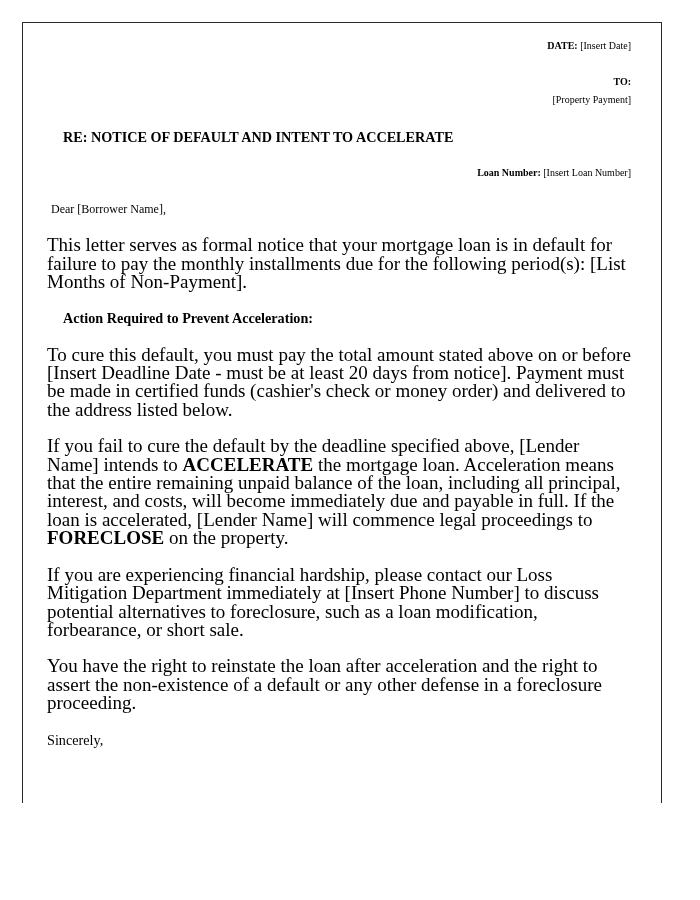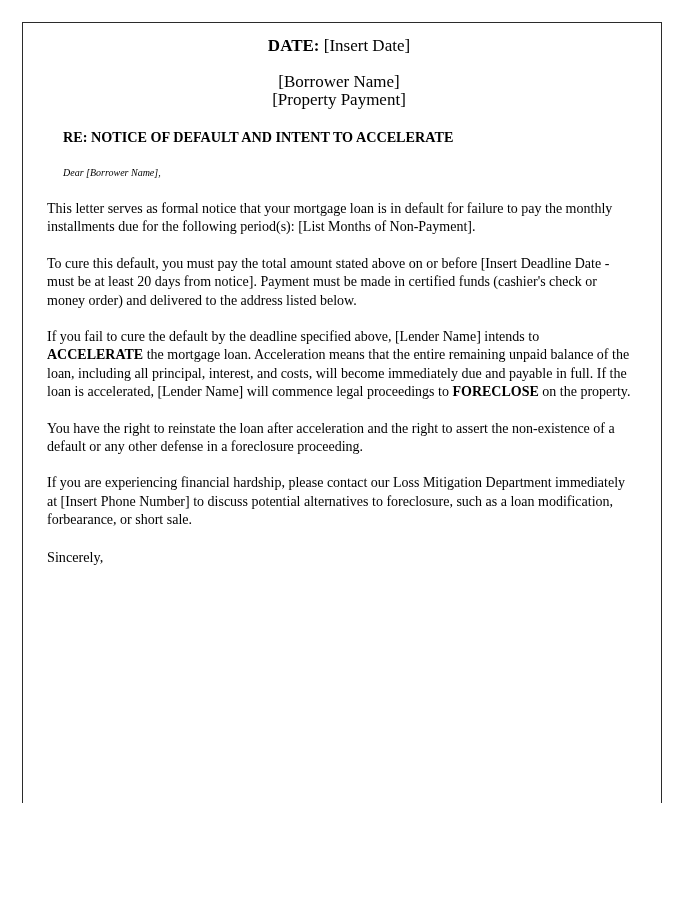--- a/index.html
+++ b/index.html
@@ -27,89 +27,90 @@
     box-sizing: border-box;
     overflow: hidden;
   }
   .page-inner {
     position: absolute;
     left: 24px;
     top: 14px;
     width: 584px;
   }
   .line {
-    font-size: 17px;
+    font-size: 10px;
     line-height: 18.2px;
-    text-align: center;
+    text-align: right;
     margin: 0;
   }
   .para {
-    font-size: 14px;
+    font-size: 19px;
     line-height: 18.4px;
     margin: 0 0 18px 0;
     text-align: left;
   }
   .block {
     margin: 0 0 18px 0;
   }
   .block .line {
     margin: 0;
   }
   .b {
     font-weight: bold;
   }
   .heading {
     font-size: 14.2px;
     line-height: 18.2px;
     font-weight: bold;
     margin: 0 0 18px 16px;
   }
   .salutation {
-    font-size: 10px;
+    font-size: 12px;
     line-height: 18.2px;
-    margin: 0 0 18px 16px;
-    font-style: italic;
+    margin: 0 0 18px 4px;
   }
   .closing-clipped {
     font-size: 14.2px;
     line-height: 18.2px;
     margin: 0;
   }
 </style>
 </head>
 <body>
 
 <div class="page-sheet">
   <div class="page-inner">
 
     <div class="block">
       <p class="line"><span class="b">DATE:</span> <span>[Insert Date]</span></p>
     </div>
 
     <div class="block">
-      <p class="line">[Borrower Name]</p>
+      <p class="line b">TO:</p>
       <p class="line">[Property Payment]</p>
     </div>
 
     <p class="heading">RE: NOTICE OF DEFAULT AND INTENT TO ACCELERATE</p>
 
     <div class="block">
+      <p class="line"><span class="b">Loan Number:</span> <span>[Insert Loan Number]</span></p>
     </div>
 
     <p class="salutation">Dear [Borrower Name],</p>
 
     <p class="para">This letter serves as formal notice that your mortgage loan is in default for failure to pay the monthly installments due for the following period(s): [List Months of Non-Payment].</p>
 
 
+    <p class="heading">Action Required to Prevent Acceleration:</p>
 
     <p class="para">To cure this default, you must pay the total amount stated above on or before [Insert Deadline Date - must be at least 20 days from notice]. Payment must be made in certified funds (cashier's check or money order) and delivered to the address listed below.</p>
 
 
     <p class="para"><span>If you fail to cure the default by the deadline specified above, [Lender Name] intends to </span><span class="b">ACCELERATE</span><span> the mortgage loan. Acceleration means that the entire remaining unpaid balance of the loan, including all principal, interest, and costs, will become immediately due and payable in full. If the loan is accelerated, [Lender Name] will commence legal proceedings to </span><span class="b">FORECLOSE</span><span> on the property.</span></p>
 
+    <p class="para">If you are experiencing financial hardship, please contact our Loss Mitigation Department immediately at [Insert Phone Number] to discuss potential alternatives to foreclosure, such as a loan modification, forbearance, or short sale.</p>
+
     <p class="para">You have the right to reinstate the loan after acceleration and the right to assert the non-existence of a default or any other defense in a foreclosure proceeding.</p>
-
-    <p class="para">If you are experiencing financial hardship, please contact our Loss Mitigation Department immediately at [Insert Phone Number] to discuss potential alternatives to foreclosure, such as a loan modification, forbearance, or short sale.</p>
 
     <p class="closing-clipped">Sincerely,</p>
 
   </div>
 </div>
 
 </body></html>

